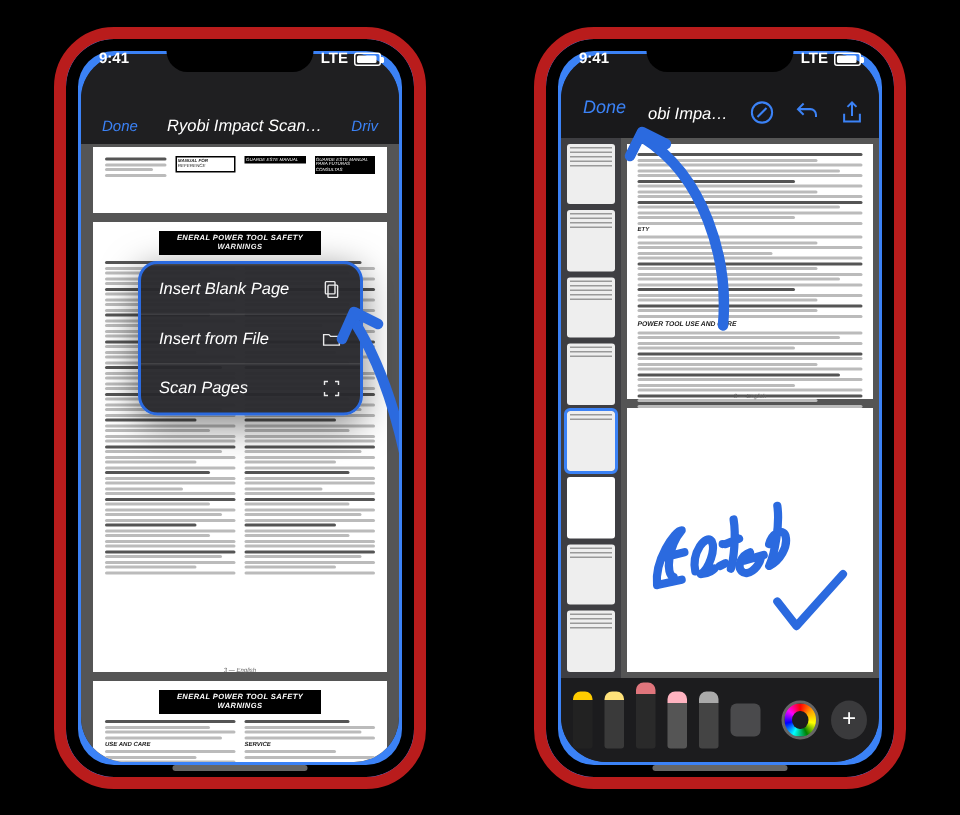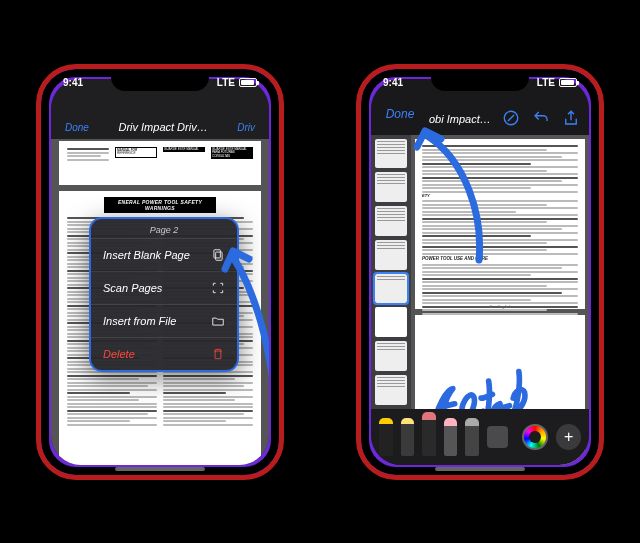--- a/index.html
+++ b/index.html
@@ -8,24 +8,24 @@
     height: 543px;
     background: #000;
     display: flex;
     justify-content: space-around;
     align-items: center;
     font-family: -apple-system, "Helvetica Neue", Arial, sans-serif;
     overflow: hidden;
   }
   .phone {
     width: 248px;
-    height: 416px;
-    background: #6d28d9;
+    height: 508px;
+    background: #3b82f6;
     border-radius: 40px;
-    border: 5px solid #b91c1c;
+    border: 8px solid #b91c1c;
     box-shadow: inset 0 0 0 8px #000, 0 0 10px rgba(0,0,0,0.5);
     position: relative;
     overflow: hidden;
   }
   .notch {
     position: absolute;
     top: 0; left: 50%; transform: translateX(-50%);
     width: 98px; height: 22px;
     background: #000;
     border-radius: 0 0 14px 14px;
@@ -233,21 +233,21 @@
     <span>9:41</span>
     <span style="display:flex;gap:4px;align-items:center;">
       <span>LTE</span>
       <span class="bat"></span>
     </span>
   </div>
   <div class="screen">
 
     <div class="topbar">
       <span>Done</span>
-      <span class="title">Driv Impact Driv…</span>
+      <span class="title">Ryobi Impact Scan…</span>
       <span>Driv</span>
     </div>
 
     <div class="doc-scroll">
 
       <div class="page" style="height:44px; margin-top:-2px;">
         <div class="cols">
           <div class="col">
               <div class="fakebar d"></div>
               <div class="fakebar"></div>
@@ -408,44 +408,37 @@
           <div class="col">
             <div class="fakebar d w80"></div><div class="fakebar"></div><div class="fakebar w90"></div><div class="fakebar"></div>
             <b style="font-size:4px;">SERVICE</b>
             <div class="fakebar w70"></div><div class="fakebar"></div>
           </div>
         </div>
       </div>
     </div>
 
     <div class="context-menu">
-      <div class="chip">Page 2</div>
       <div class="item">
         <span>Insert Blank Page</span>
         <svg class="icon" viewBox="0 0 24 24" fill="none" stroke="#fff" stroke-width="1.6">
             <rect x="5" y="3" width="11" height="14" rx="1"></rect>
             <rect x="8" y="7" width="11" height="14" rx="1"></rect>
           </svg>
       </div>
       <div class="item">
-        <span>Scan Pages</span>
-        <svg class="icon" viewBox="0 0 24 24" fill="none" stroke="#fff" stroke-width="1.6">
-            <path d="M4 8 L4 4 L8 4 M16 4 L20 4 L20 8 M20 16 L20 20 L16 20 M8 20 L4 20 L4 16"></path>
-          </svg>
-      </div>
-      <div class="item">
         <span>Insert from File</span>
         <svg class="icon" viewBox="0 0 24 24" fill="none" stroke="#fff" stroke-width="1.6">
             <path d="M3 7 L9 7 L11 9 L21 9 L21 19 L3 19 Z"></path>
           </svg>
       </div>
-      <div class="item delete">
-        <span>Delete</span>
-        <svg class="icon" viewBox="0 0 24 24" fill="none" stroke="#ff453a" stroke-width="1.6">
-            <path d="M5 7 L19 7 M8 7 L8 4 L16 4 L16 7 M7 7 L7 20 L17 20 L17 7"></path>
+      <div class="item">
+        <span>Scan Pages</span>
+        <svg class="icon" viewBox="0 0 24 24" fill="none" stroke="#fff" stroke-width="1.6">
+            <path d="M4 8 L4 4 L8 4 M16 4 L20 4 L20 8 M20 16 L20 20 L16 20 M8 20 L4 20 L4 16"></path>
           </svg>
       </div>
     </div>
 
     <svg class="arrow" style="top:160px; left:170px; width:70px; height:230px;" viewBox="0 0 70 230">
       <path d="M55 225 C 60 160, 45 70, 12 18"></path>
       <path d="M4 30 L12 12 L28 20"></path>
     </svg>
 
   </div>

